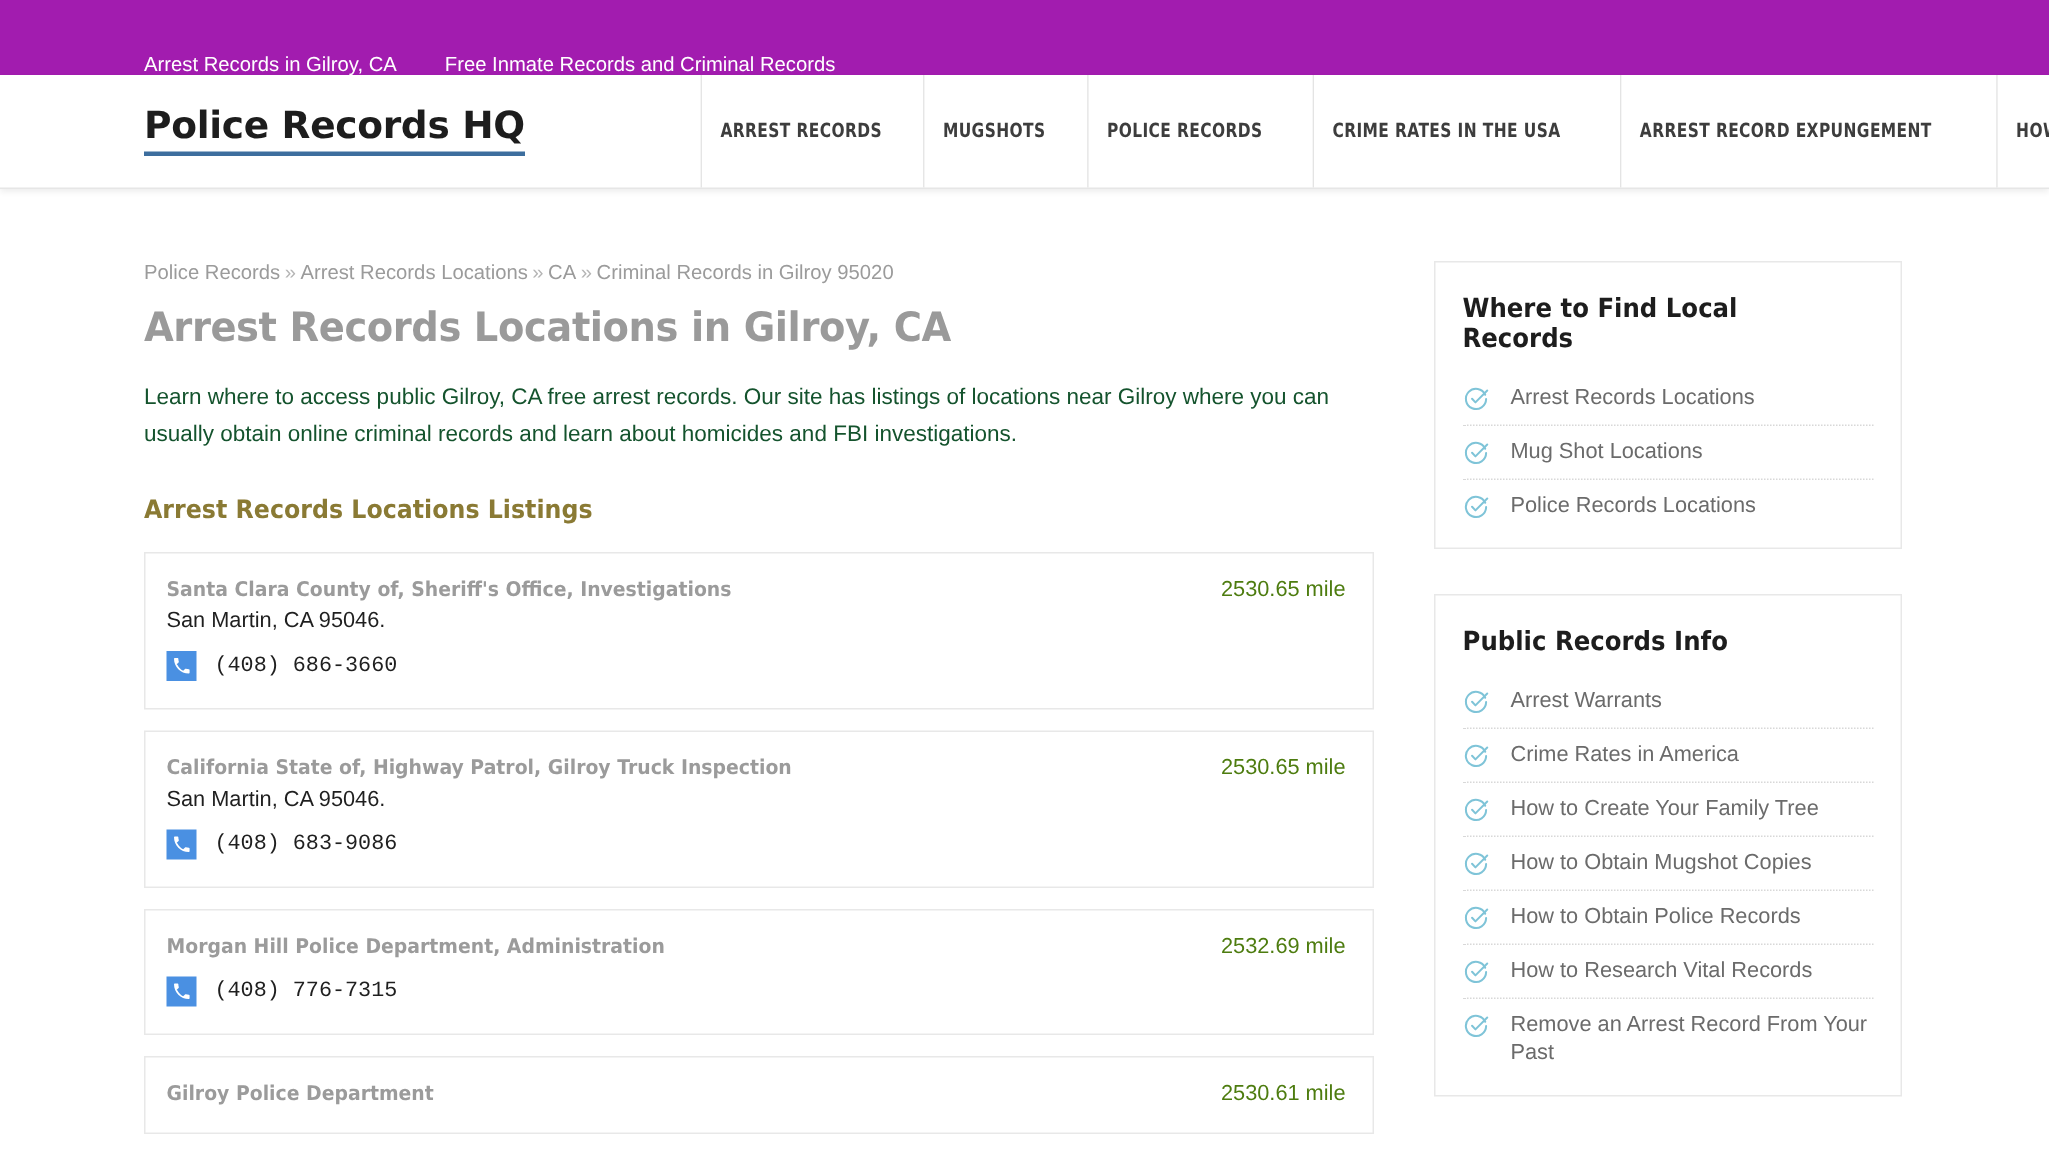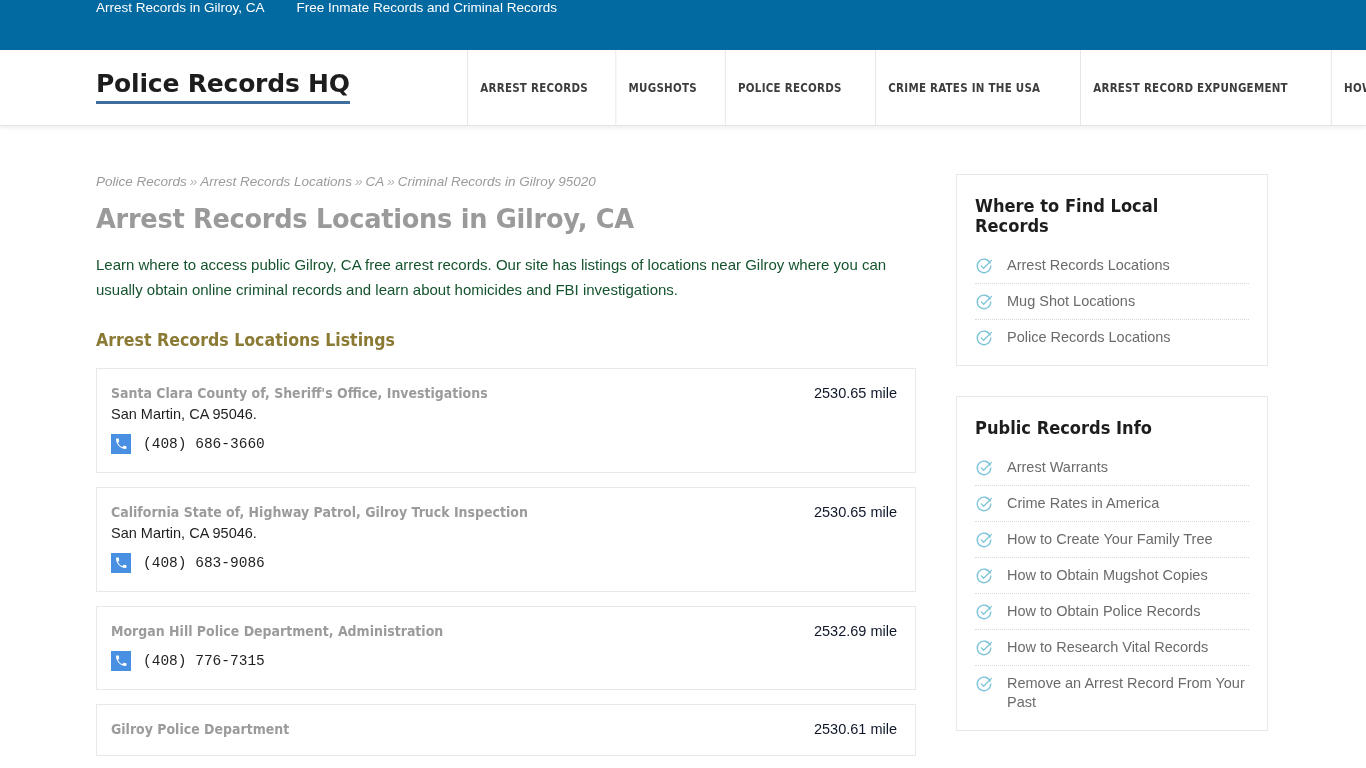--- a/index.html
+++ b/index.html
@@ -7,23 +7,23 @@
     margin: 0; padding: 0;
     width: 1366px; height: 768px;
     background: #ffffff;
     font-family: "Liberation Sans", sans-serif;
     overflow: hidden;
   }
 
   
   .topbar {
     height: 50px;
-    background: #0369a1;
-    display: flex;
-    align-items: flex-start;
+    background: #a21caf;
+    display: flex;
+    align-items: flex-end;
     padding-left: 96px;
   }
   .topbar a {
     color: #ffffff;
     font-size: 13.5px;
     text-decoration: none;
     white-space: nowrap;
     font-family: "Liberation Sans", sans-serif;
   }
   .topbar a + a { margin-left: 32px; }
@@ -88,21 +88,20 @@
   }
   .content { width: 820px; flex: 0 0 820px; }
   .sidebar { width: 312px; flex: 0 0 312px; }
 
   
   .breadcrumb {
     font-size: 13.5px;
     color: #9b9b9b;
     margin-bottom: 14px;
     white-space: nowrap;
-    font-style: italic;
   }
   .breadcrumb a { color: #9b9b9b; text-decoration: none; }
   .breadcrumb .sep { color: #b5b5b5; margin: 0 3px; }
 
   h1.page-title {
     font-family: "DejaVu Sans", sans-serif;
     font-size: 27px;
     font-weight: bold;
     color: #9a9a9a;
     margin: 0 0 18px 0;
@@ -147,21 +146,21 @@
     font-size: 13.5px;
     font-weight: bold;
     color: #9b9b9b;
     text-decoration: none;
     transform: scaleX(0.93);
     transform-origin: left center;
     display: inline-block;
   }
   .listing-dist {
     font-size: 14.5px;
-    color: #0f172a;
+    color: #4d7c0f;
     white-space: nowrap;
     padding-right: 4px;
     text-align: center;
   }
   .listing-addr {
     font-size: 14.5px;
     color: #1f1f1f;
     margin-top: 5px;
   }
   .listing-phone {

